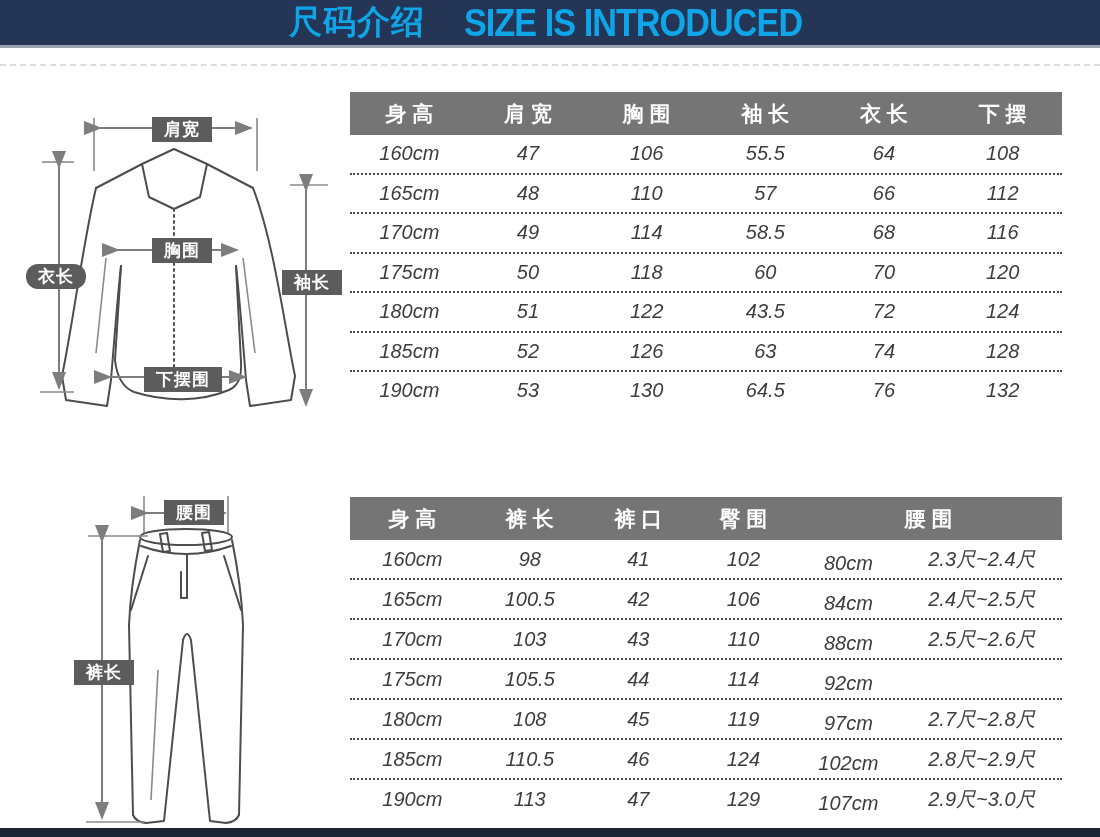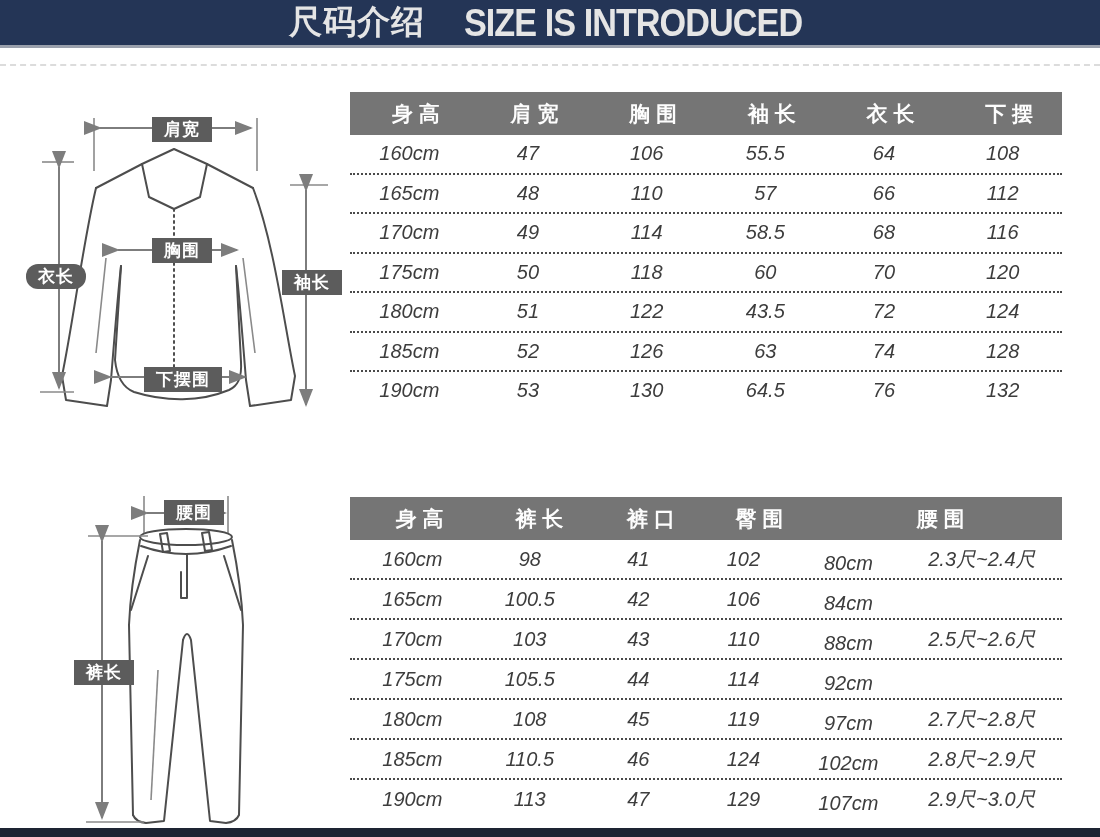--- a/index.html
+++ b/index.html
@@ -2,39 +2,39 @@
 <html><head>
 <meta charset="utf-8">
 <style>
   html,body{margin:0;padding:0;background:#ffffff;}
   body{width:1100px;height:837px;position:relative;overflow:hidden;
        font-family:"Liberation Sans","DejaVu Sans",sans-serif;}
 
   
   .banner{position:absolute;left:0;top:0;width:1100px;height:45px;
           background:#243556;border-bottom:3px solid #9aa0ac;
-          display:flex;align-items:center;justify-content:center;gap:30px;color:#e5e5e5;}
+          display:flex;align-items:center;justify-content:center;gap:30px;color:#0ea5e9;}
   .banner .t-zh{font-size:33px;font-weight:bold;letter-spacing:1px;}
   .banner .t-en{font-size:36px;font-weight:bold;letter-spacing:-1px;
                 transform:scale(.95,1.1);transform-origin:center;}
 
   .top-dash{position:absolute;left:0;top:64px;width:1100px;height:0;
             border-top:2px dashed #dcdcdc;}
 
   
   .fig{position:absolute;}
   .fig svg{display:block;}
   .mtag{position:absolute;background:#5c5c5c;color:#fff;font-size:17px;font-weight:bold;
         line-height:1;padding:4px 12px;letter-spacing:1px;text-align:center;white-space:nowrap;}
 
   
   .size-table{position:absolute;left:350px;width:712px;}
   .thead{display:flex;align-items:center;background:#757575;color:#fdfdfd;
          height:43px;font-size:21px;font-weight:bold;}
-  .thead span{display:block;text-align:center;padding-left:13px;}
+  .thead span{display:block;text-align:center;}
   .t1 .thead span{width:16.666%;}
   .t2 .thead span:nth-child(1){width:17.5%;}
   .t2 .thead span:nth-child(2){width:15.5%;}
   .t2 .thead span:nth-child(3){width:15%;}
   .t2 .thead span:nth-child(4){width:14.5%;}
   .t2 .thead span:nth-child(5){width:37.5%;}
 
   .trow{display:flex;align-items:center;font-size:20px;color:#3d3d3d;font-style:italic;}
   .t1 .trow{height:37.5px;}
   .t2 .trow{height:38px;}
@@ -220,20 +220,21 @@
         <span>80cm</span>
         <span>2.3尺~2.4尺</span>
       </div>
 
       <div class="trow">
         <span>165cm</span>
         <span>100.5</span>
         <span>42</span>
         <span>106</span>
         <span>84cm</span>
+        <span>2.4尺~2.5尺</span>
       </div>
 
       <div class="trow">
         <span>170cm</span>
         <span>103</span>
         <span>43</span>
         <span>110</span>
         <span>88cm</span>
         <span>2.5尺~2.6尺</span>
       </div>

